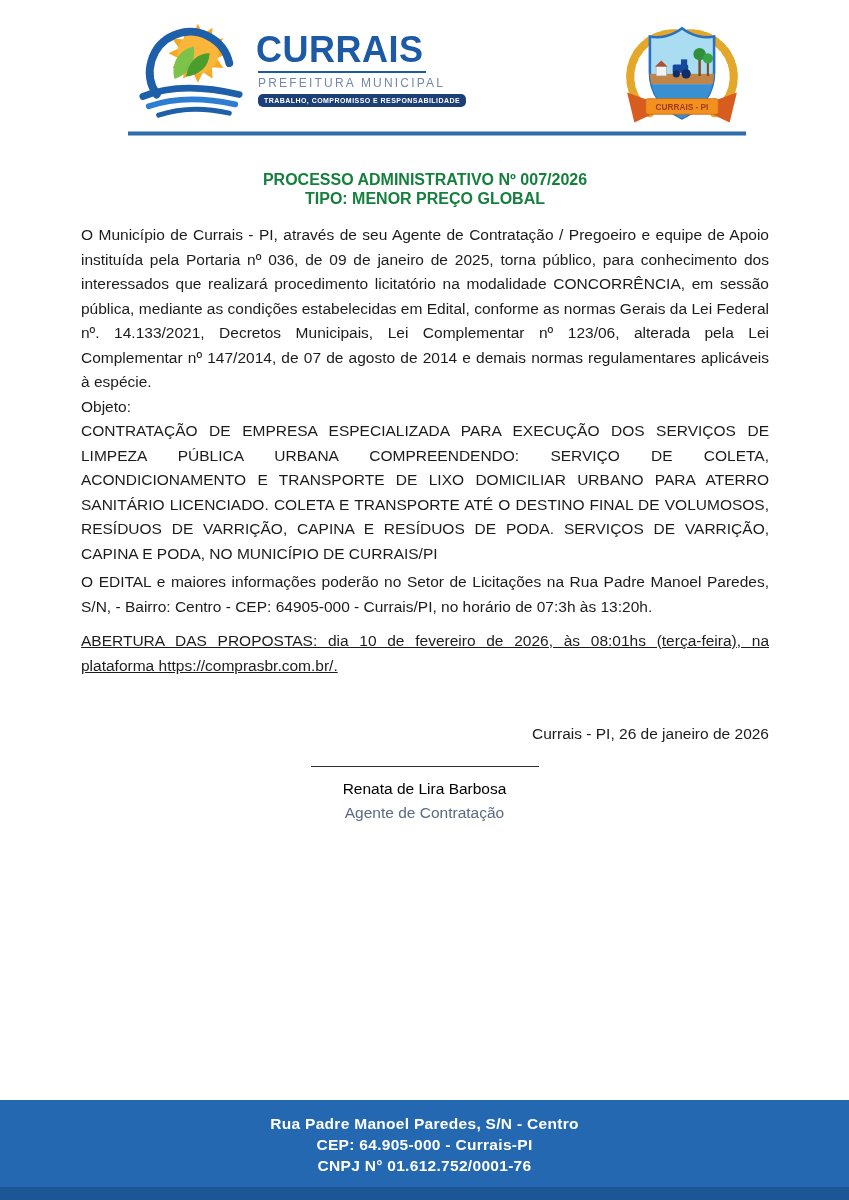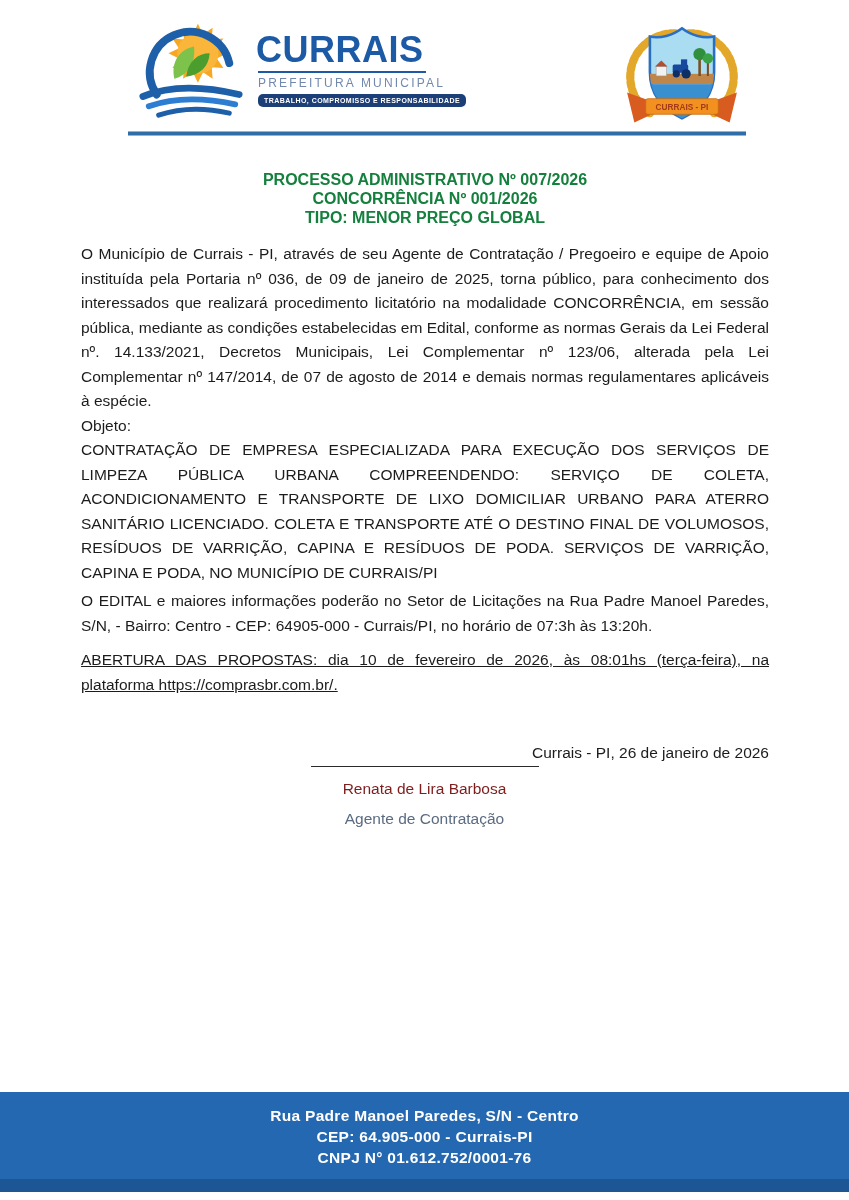--- a/index.html
+++ b/index.html
@@ -42,25 +42,25 @@
   .p-intro   { margin-top:15px !important; text-align:justify; }
   .p-objlbl  { margin-top:0 !important; }
   .p-object  { text-align:justify; }
   .p-edital  { margin-top:4px !important; text-align:justify; }
   .p-abert   { margin-top:10px !important; text-align:justify;text-decoration:underline; }
   .p-date    { margin-top:44px !important; text-align:right; }
 
   
   .signature { position:absolute; top:766px; left:0; right:0; text-align:center; font-size:15.5px; }
   .sig-line { width:228px; height:1px; background:#2b2b2b; margin:0 auto 13px auto; }
-  .sig-name { color:#7f1d1d; margin-bottom:12px; }
+  .sig-name { color:#000000; margin-bottom:6px; }
   .sig-role { color:#5a6b82; }
 
   
-  .footer { position:absolute; left:0; right:0; bottom:8px; height:100px; background:#2468b1;margin-top:6px; }
+  .footer { position:absolute; left:0; right:0; bottom:0; height:100px; background:#2468b1;margin-top:6px; }
   .footer-inner {
     padding-top:13px; text-align:center; color:#ffffff;
     font-weight:bold; font-size:15.5px; line-height:21px; letter-spacing:0.3px;
   }
   .footer-stripe { position:absolute; bottom:0; left:0; right:0; height:13px; background:#1d5694; }
 </style>
 </head>
 <body>
 
 <div class="page">
@@ -127,21 +127,20 @@
         <text x="65" y="86.5" text-anchor="middle" font-size="8" font-weight="bold" fill="#a33a1a" font-family="Liberation Sans, sans-serif">CURRAIS - PI</text>
       </svg>
     </div>
 
     <div class="header-rule"></div>
   </div>
 
   <main class="content">
     <div class="doc-title">
       <div>PROCESSO ADMINISTRATIVO Nº 007/2026</div>
-      <div>CONCORRÊNCIA Nº 001/2026</div>
       <div>TIPO: MENOR PREÇO GLOBAL</div>
     </div>
 
     <p class="p-intro">O Município de Currais - PI, através de seu Agente de Contratação / Pregoeiro e equipe de Apoio instituída pela Portaria nº 036, de 09 de janeiro de 2025, torna público, para conhecimento dos interessados que realizará procedimento licitatório na modalidade CONCORRÊNCIA, em sessão pública, mediante as condições estabelecidas em Edital, conforme as normas Gerais da Lei Federal nº. 14.133/2021, Decretos Municipais, Lei Complementar nº 123/06, alterada pela Lei Complementar nº 147/2014, de 07 de agosto de 2014 e demais normas regulamentares aplicáveis à espécie.</p>
     <p class="p-objlbl">Objeto:</p>
     <p class="p-object">CONTRATAÇÃO DE EMPRESA ESPECIALIZADA PARA EXECUÇÃO DOS SERVIÇOS DE LIMPEZA PÚBLICA URBANA COMPREENDENDO: SERVIÇO DE COLETA, ACONDICIONAMENTO E TRANSPORTE DE LIXO DOMICILIAR URBANO PARA ATERRO SANITÁRIO LICENCIADO. COLETA E TRANSPORTE ATÉ O DESTINO FINAL DE VOLUMOSOS, RESÍDUOS DE VARRIÇÃO, CAPINA E RESÍDUOS DE PODA. SERVIÇOS DE VARRIÇÃO, CAPINA E PODA, NO MUNICÍPIO DE CURRAIS/PI</p>
     <p class="p-edital">O EDITAL e maiores informações poderão no Setor de Licitações na Rua Padre Manoel Paredes, S/N, - Bairro: Centro - CEP: 64905-000 - Currais/PI, no horário de 07:3h às 13:20h.</p>
     <p class="p-abert">ABERTURA DAS PROPOSTAS: dia 10 de fevereiro de 2026, às 08:01hs (terça-feira), na plataforma https://comprasbr.com.br/.</p>
     <p class="p-date">Currais - PI, 26 de janeiro de 2026</p>
   </main>

